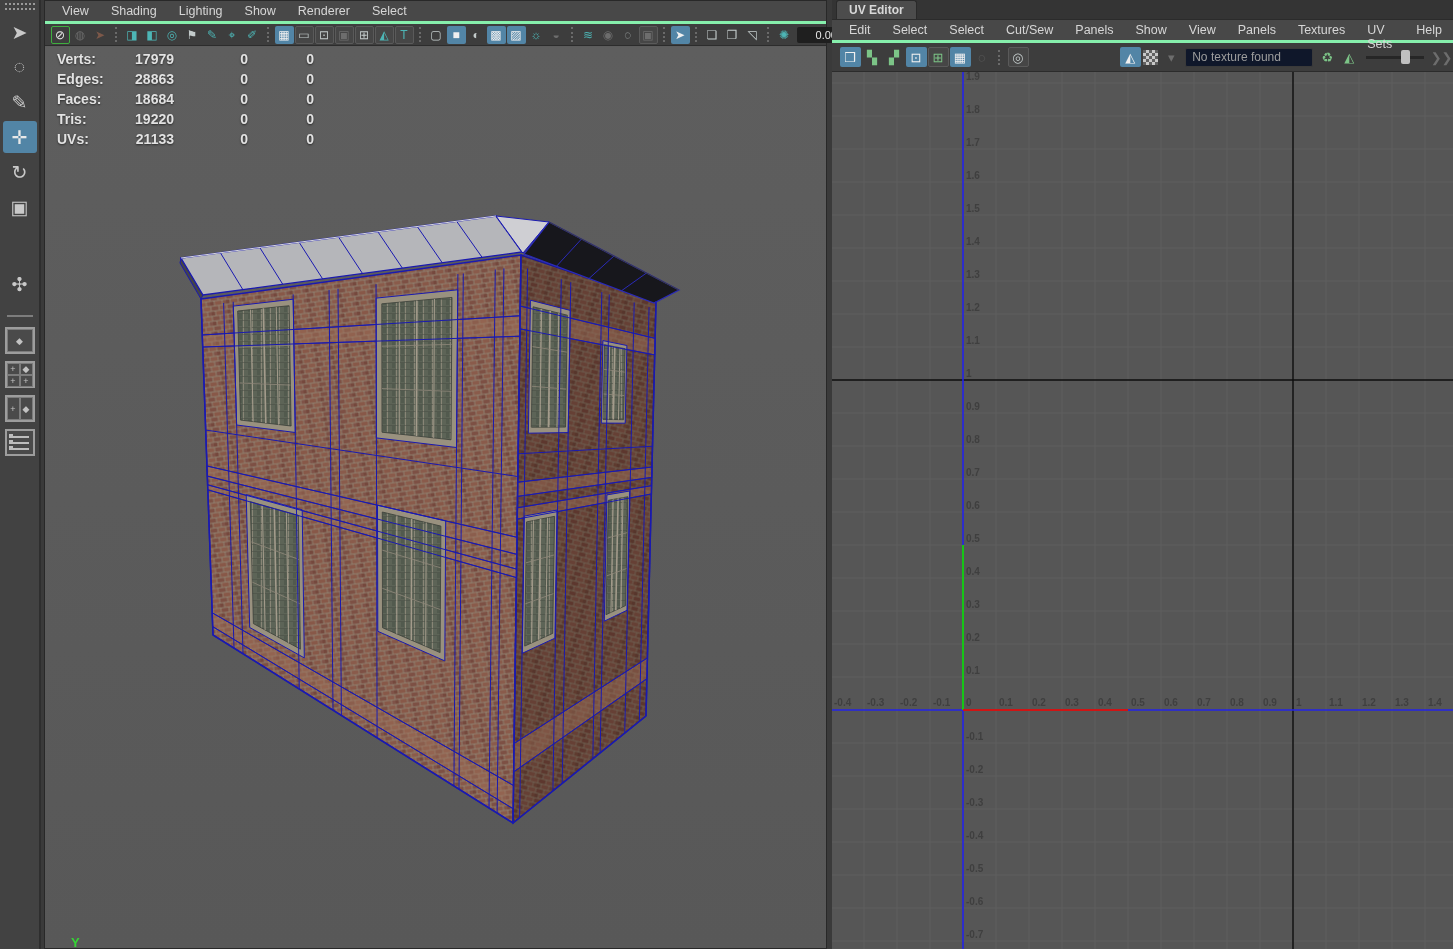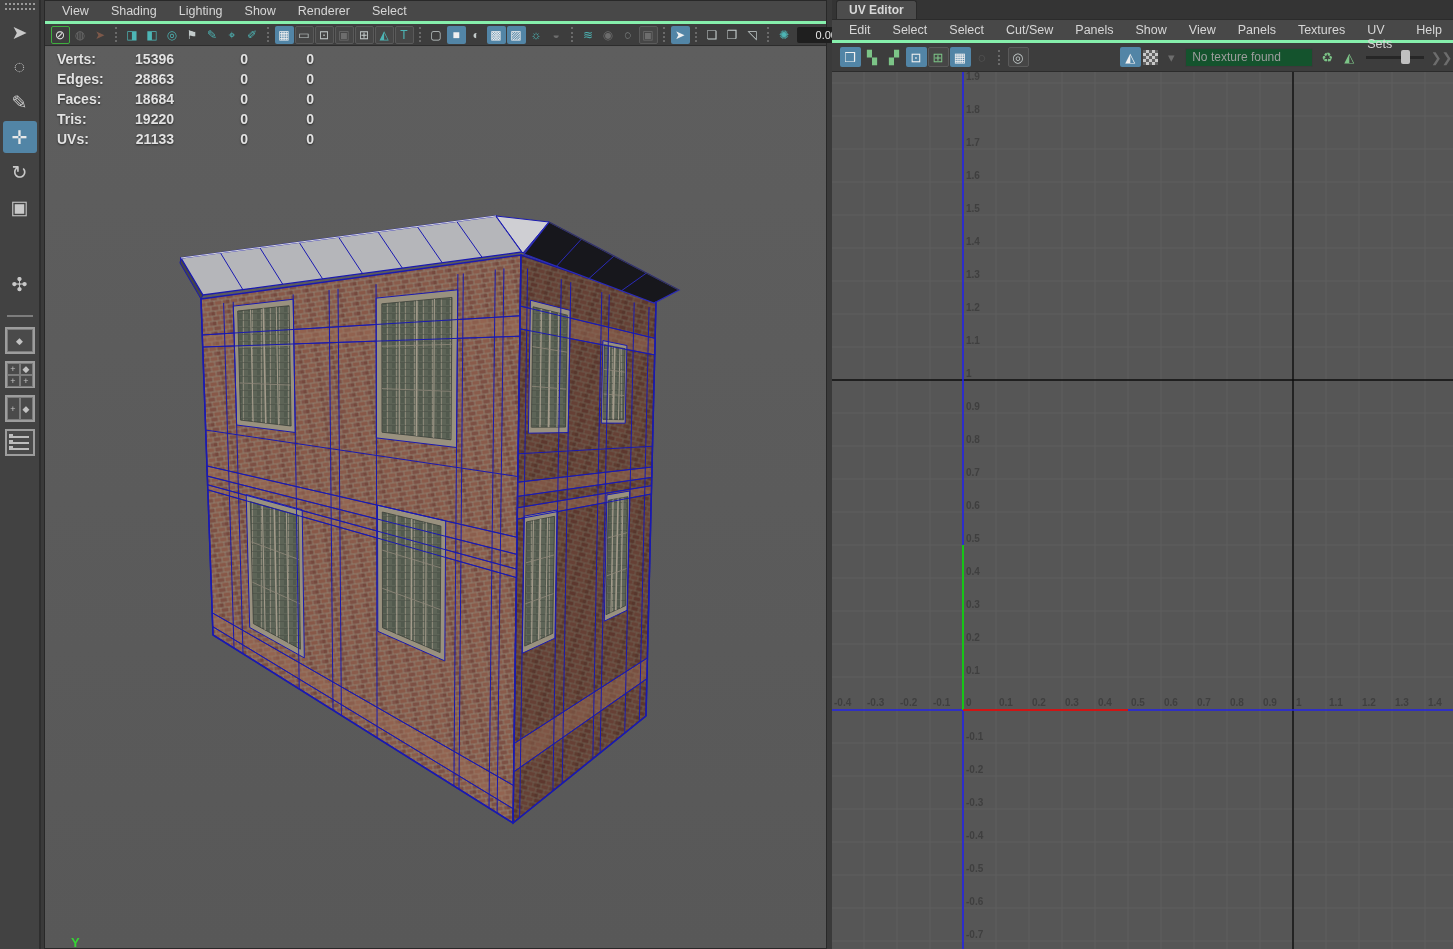--- a/index.html
+++ b/index.html
@@ -41,21 +41,21 @@
   .ticon.dim   { color:#6d6d6d; }
   .ticon.brown { color:#7c5849; }
   .ticon.green { color:#7cc487; }
   .ticon.active{ background:#5285a6; color:#f0f0f0; }
   .ticon.greenborder { border:1px solid #3fae3f; color:#e6e6e6; }
   .ticon.boxed { border:1px solid #5a5a5a; background:#464646; }
   .tsep { width:4px; height:15px; border-left:2px dotted #6a6a6a; margin:0 5px; }
   .tfield { height:16px; background:#1f1f1f; color:#e8e8e8; font-size:11px;
             display:flex; align-items:center; justify-content:flex-end;
             padding:0 6px; border-radius:2px; min-width:46px; margin:0 3px; }
-  .tfield.wide { min-width:128px; justify-content:flex-start; background:#14532d;
+  .tfield.wide { min-width:128px; justify-content:flex-start; background:#0f172a;
                  color:#9d9d9d; font-size:12px; height:19px; border:1px solid #3a3a3a; }
   .checker { width:15px; height:15px; margin:0 2px;
      background-image:
        linear-gradient(45deg,#c8c8c8 25%,transparent 25%,transparent 75%,#c8c8c8 75%),
        linear-gradient(45deg,#c8c8c8 25%,#616161 25%,#616161 75%,#c8c8c8 75%);
      background-size:6px 6px; background-position:0 0,3px 3px; }
   .slider { width:58px; height:16px; position:relative; margin:0 6px; }
   .slider .track { position:absolute; left:0; right:0; top:7px; height:3px; background:#262626; }
   .slider .handle { position:absolute; left:60%; top:1px; width:9px; height:14px;
                     background:#c0c0c0; border-radius:2px; }
@@ -172,21 +172,21 @@
         <div class="ticon">◹</div>
         <div class="tsep"></div>
         <div class="ticon teal">✺</div>
         <div class="tfield">0.00</div>
         <div class="ticon teal">◑</div>
       </div>
     <div class="viewport" id="viewport">
       <div class="hud" id="hud">
           <div class="hud-row">
             <div class="lab">Verts:</div>
-            <div class="v0">15396</div>
+            <div class="v0">17979</div>
             <div class="v1">0</div>
             <div class="v2">0</div>
           </div>
           <div class="hud-row">
             <div class="lab">Edges:</div>
             <div class="v0">28863</div>
             <div class="v1">0</div>
             <div class="v2">0</div>
           </div>
           <div class="hud-row">

